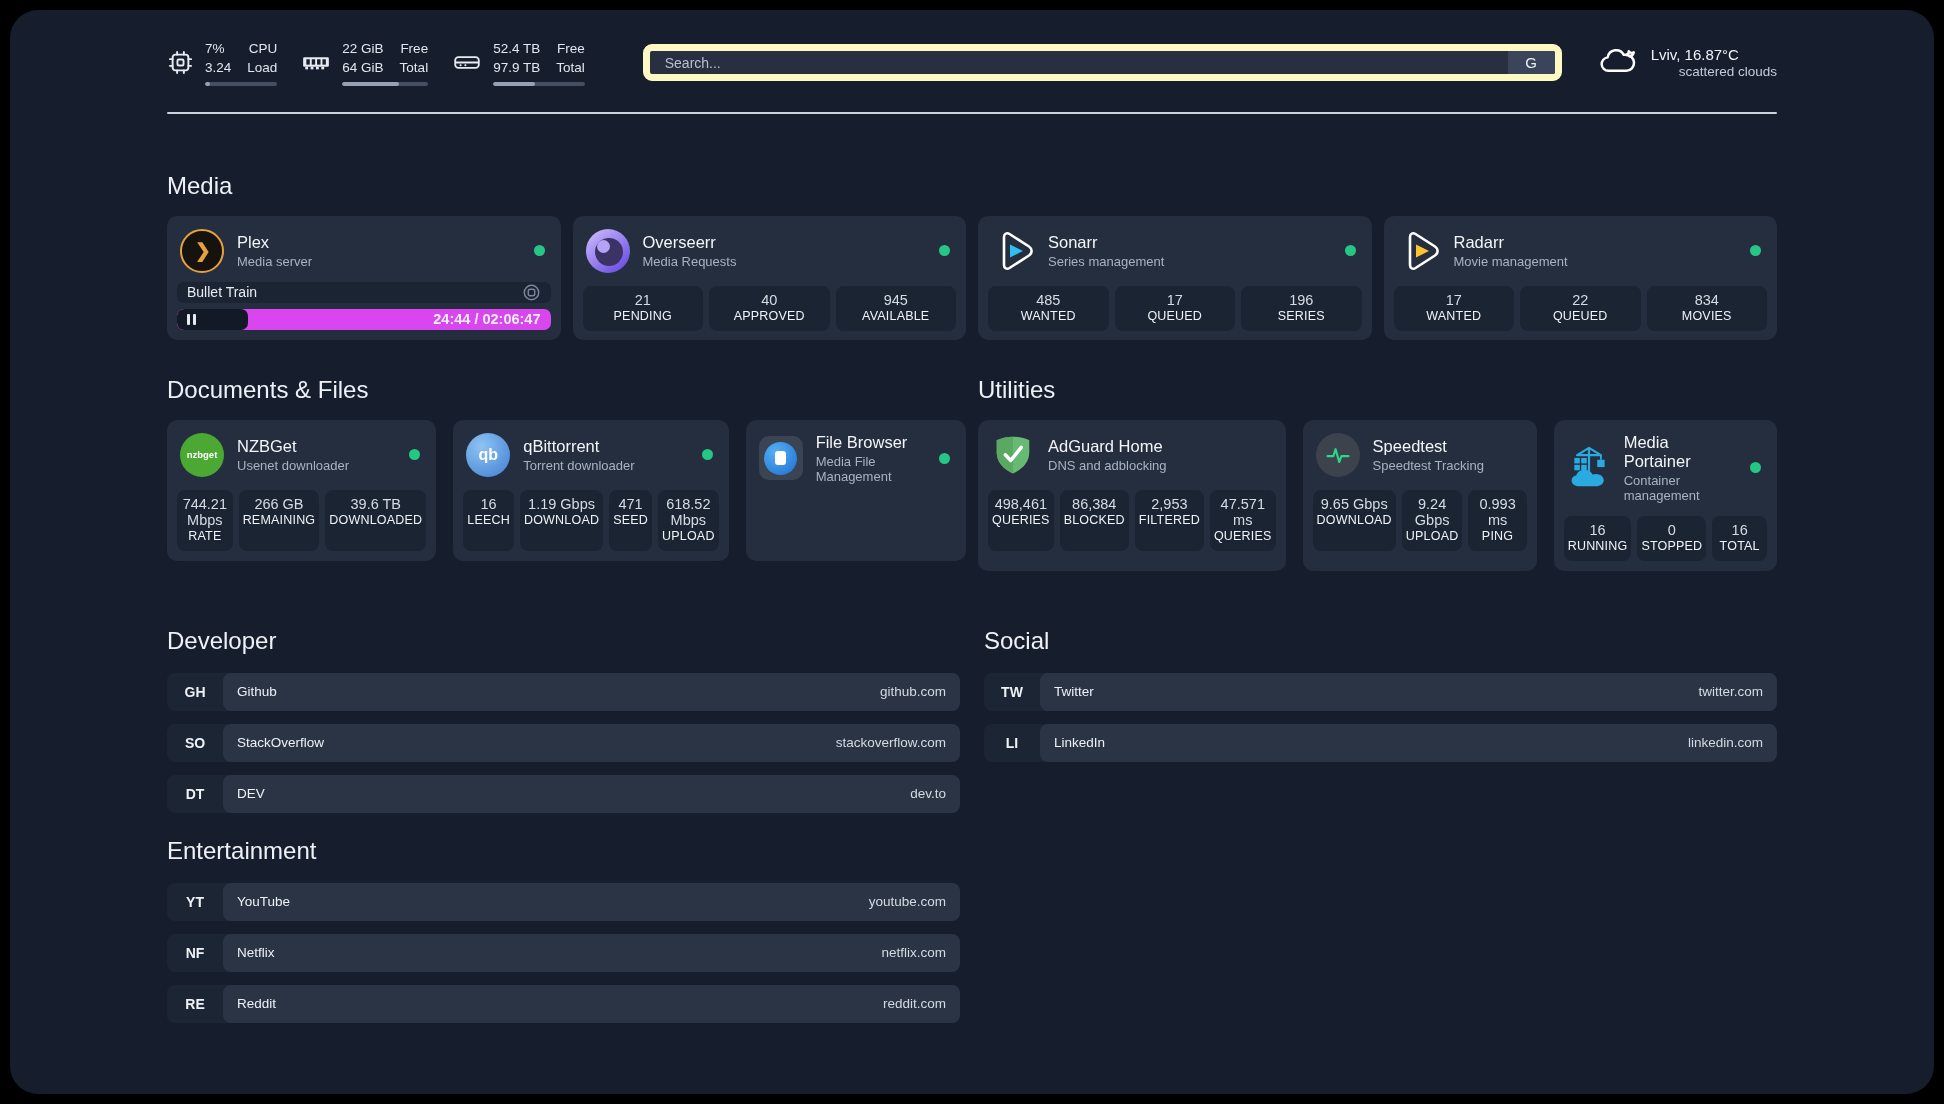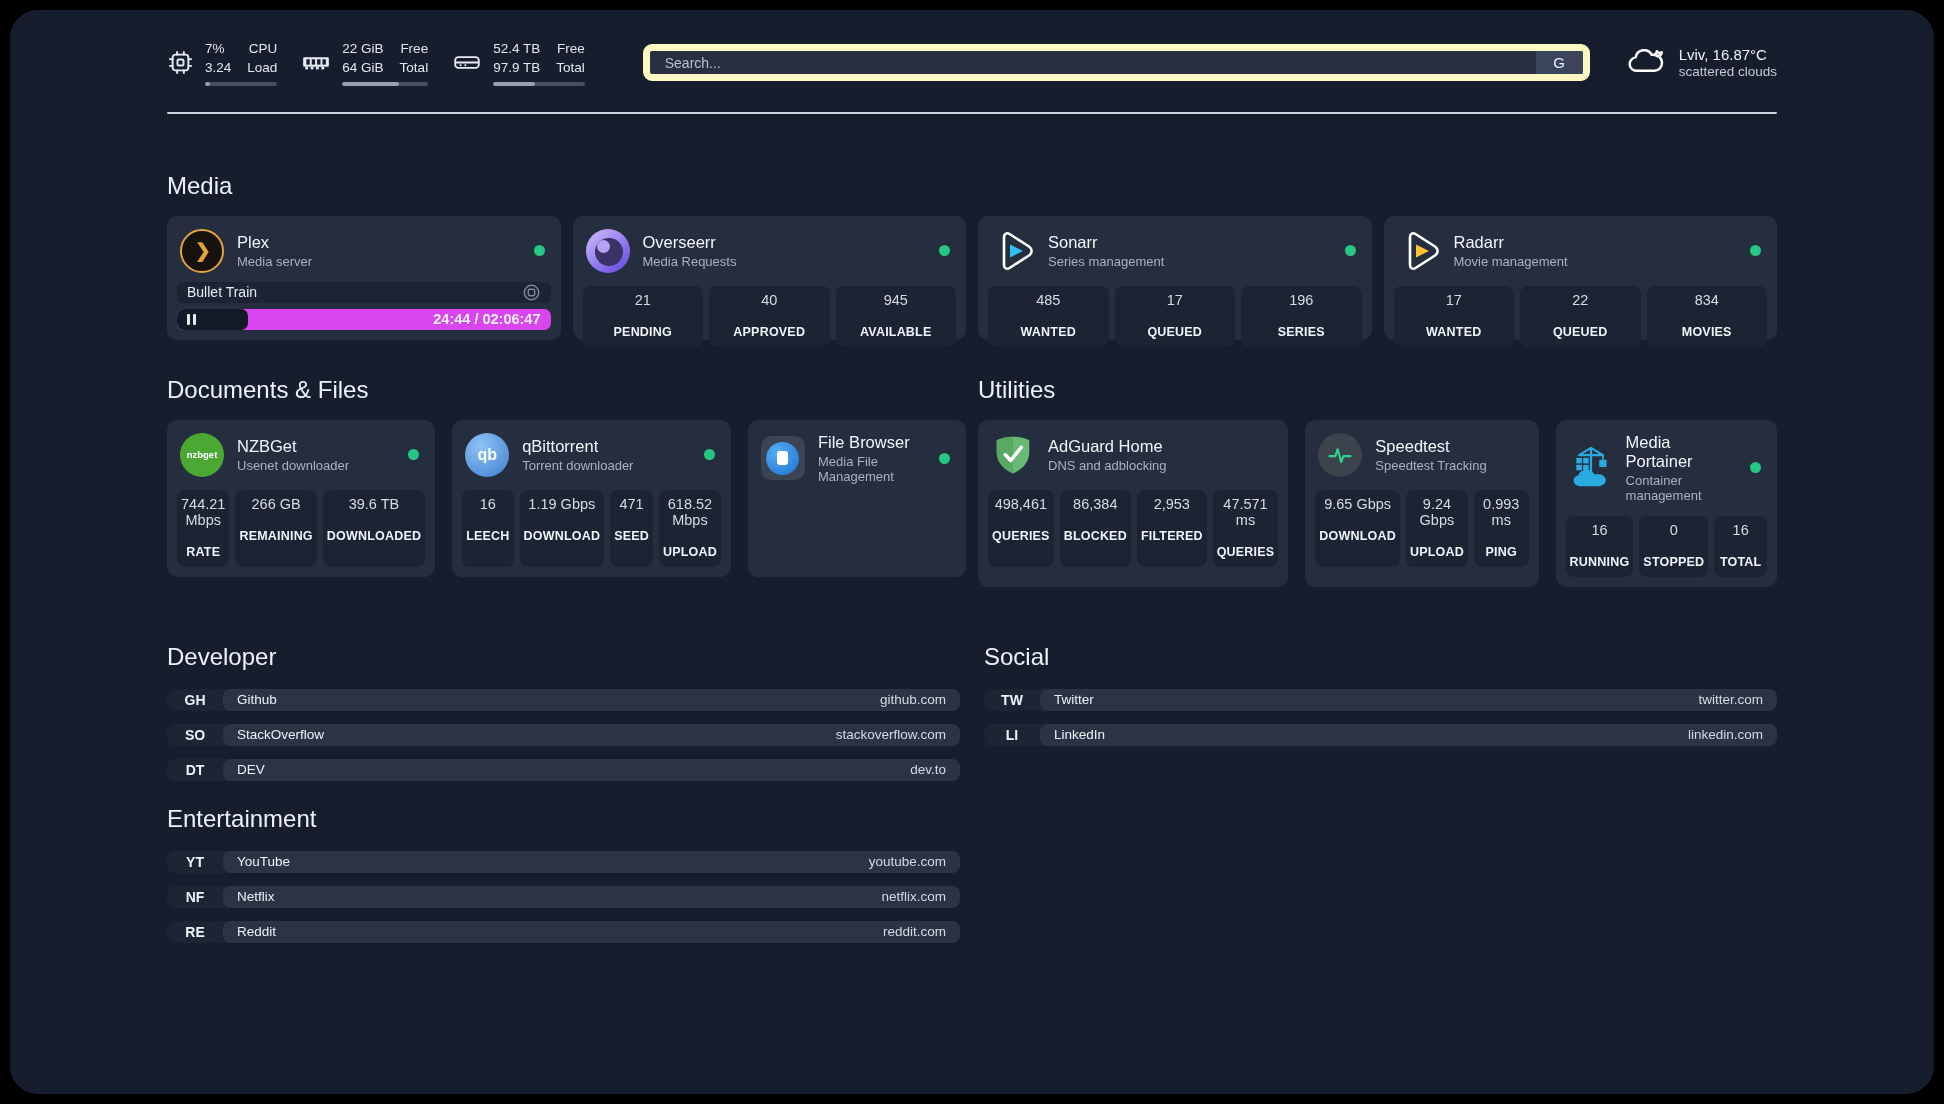--- a/index.html
+++ b/index.html
@@ -21,21 +21,21 @@
   .searchbar { flex:1; margin:0 34px; height:37px; background:#272f40; border:7px solid #fef9c3;
                border-radius:9px; display:flex; align-items:center; overflow:hidden; }
   .searchbar input { flex:1; height:100%; background:transparent; border:0; outline:none;
                      color:#e8ecf2; font-size:14px; padding:0 15px; font-family:"Liberation Sans",sans-serif; }
   .searchbar input::placeholder { color:#b9c1ce; }
   .engine-btn { width:47px; height:100%; background:#3a455b; color:#eef1f6; font-size:15px;
                 display:flex; align-items:center; justify-content:center; cursor:pointer; }
 
   .weather { display:flex; align-items:center; gap:13px; }
   .weather-loc { font-size:15px; color:#f0f3f8; }
-  .weather-cond { font-size:13.5px; color:#c4cbd7; margin-top:1px; }
+  .weather-cond { font-size:13.5px; color:#c4cbd7; margin-top:1px;margin-left:28px; }
 
   .divider { height:2px; background:#ccd2dc; margin-top:26px; border-radius:1px; }
 
   
   .section-title { font-size:24px; font-weight:500; color:#eef1f6; }
   .sec-media { margin-top:58px; }
   .media-grid { display:grid; grid-template-columns:repeat(4,1fr); gap:12px; margin-top:16px; }
   .two-col { display:grid; grid-template-columns:1fr 1fr; gap:12px; margin-top:36px; }
   .col-cards { display:flex; gap:17px; margin-top:16px; }
 
@@ -44,21 +44,21 @@
   .media-card { height:124px; display:flex; flex-direction:column; justify-content:space-between; }
   .card-head { display:flex; align-items:center; gap:13px; padding:3px 6px 3px 3px; }
   .app-icon { width:44px; height:44px; flex-shrink:0; display:flex; align-items:center; justify-content:center; position:relative; }
   .app-title { font-size:16.5px; font-weight:500; color:#f3f5f9; }
   .app-sub { font-size:13px; color:#a9b2c0; margin-top:2px; }
   .status-dot { margin-left:auto; width:11px; height:11px; border-radius:50%; background:#26c685; flex-shrink:0; }
 
   .stats { display:flex; gap:6px; margin-top:10px; }
   .stat { flex:1; background:#1b2433; border-radius:8px; text-align:center; padding:6px 4px 8px; }
   .stat-value { font-size:14.5px; color:#d6dce5; }
-  .stat-label { font-size:12.5px; font-weight:700; color:#f0f3f8; margin-top:17px; letter-spacing:.2px; }
+  .stat-label { font-size:12.5px; font-weight:400; color:#f0f3f8; margin-top:1px; letter-spacing:.2px; }
 
   
   .plex-row { display:flex; align-items:center; justify-content:space-between; background:#1b2433;
               border-radius:7px; height:29px; padding:0 10px; margin-top:6px; }
   .plex-title { font-size:14px; color:#e9edf3; }
   .plex-progress { position:relative; background:#d946ef; border-radius:7px; height:29px; margin-top:6px;
                    display:flex; align-items:center; overflow:hidden; }
   .plex-elapsed { position:absolute; left:0; top:0; bottom:0; background:#121927; border-radius:7px;
                   display:flex; align-items:center; padding-left:10px; }
   .pause-icon { display:flex; gap:3px; }
@@ -78,21 +78,21 @@
              color:#fff; font-size:16px; font-weight:700; }
   .icon-fb { background:#3a4453; border-radius:10px; }
   .fb-circle { width:33px; height:33px; border-radius:50%; background:radial-gradient(circle at 35% 30%,#55aff4,#1d6fd0);
                display:flex; align-items:center; justify-content:center; }
   .fb-glyph { width:11px; height:14px; background:#fff; border-radius:3px; }
   .icon-speedtest { background:#3d434c; border-radius:50%; }
 
   
   .bottom { display:grid; grid-template-columns:repeat(2,1fr); gap:24px; margin-top:56px; }
   .bookmarks { display:flex; flex-direction:column; gap:13px; margin-top:18px; }
-  .bookmark { display:flex; align-items:stretch; background:#1c2534; border-radius:8px; height:22px; cursor:pointer; }
+  .bookmark { display:flex; align-items:stretch; background:#1c2534; border-radius:8px; height:38px; cursor:pointer; }
   .bm-abbr { width:56px; display:flex; align-items:center; justify-content:center;
              font-size:14px; font-weight:600; color:#eef1f6; }
   .bm-main { flex:1; background:#2a3445; border-radius:8px; display:flex; align-items:center;
              justify-content:space-between; padding:0 14px; }
   .bm-name { font-size:13.5px; color:#eef1f6; }
   .bm-url { font-size:13.5px; color:#d4dae3; }
 
   .session-icon { flex-shrink:0; }
 </style>
 </head>

